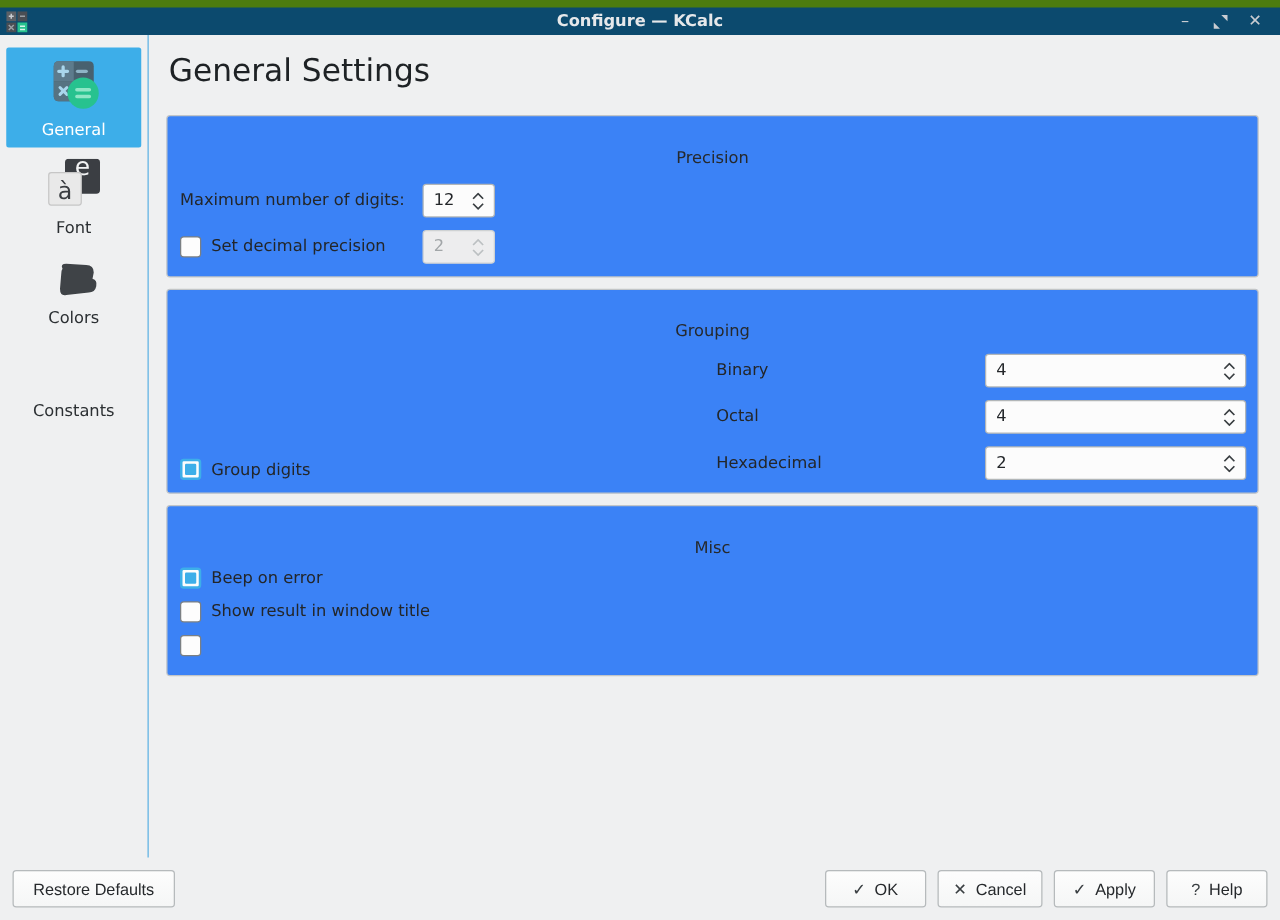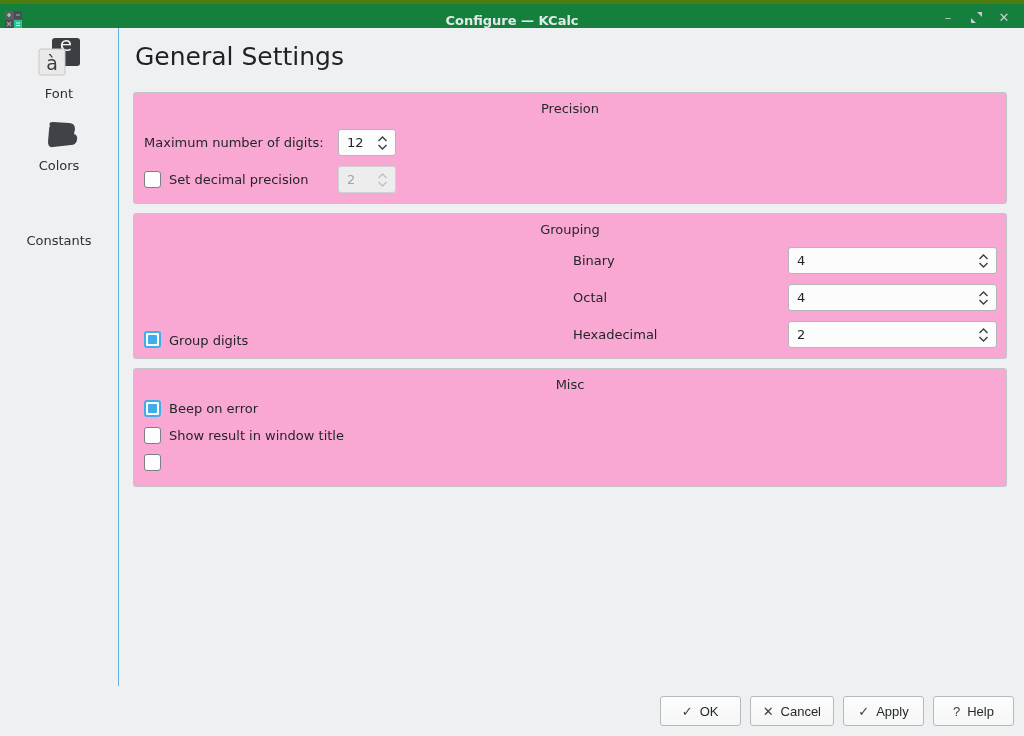--- a/index.html
+++ b/index.html
@@ -1,21 +1,21 @@
 <!DOCTYPE html>
 <html><head>
 <meta charset="utf-8">
 <style>
   * { margin:0; padding:0; box-sizing:border-box; }
   html,body { width:1024px; height:736px; overflow:hidden; }
   body { font-family:"DejaVu Sans","Liberation Sans",sans-serif; font-size:13px; color:#232629; background:#eff0f1; }
   .window { width:1024px; height:736px; display:flex; flex-direction:column; background:#eff0f1; }
 
   
-  .titlebar { height:28px; background:#15803d; border-top:4px solid #4d7c0f; display:flex; align-items:flex-end; position:relative; flex:0 0 auto; }
+  .titlebar { height:28px; background:#0c4a6e; border-top:6px solid #4d7c0f; display:flex; align-items:center; position:relative; flex:0 0 auto; }
   .app-icon { width:17px; height:17px; margin-left:5px; display:inline-block; }
   .tb-title { position:absolute; left:0; right:0; text-align:center; font-weight:bold; font-size:13px; color:#e6e8ea; pointer-events:none; }
   .tb-controls { margin-left:auto; display:flex; align-items:center; gap:4px; padding-right:8px; z-index:2; }
   .tb-btn { width:24px; height:22px; display:flex; align-items:center; justify-content:center; color:#c9ccd1; font-size:13px; cursor:default; }
 
   
   .content-wrap { flex:1 1 auto; display:flex; min-height:0; }
   .sidebar { width:119px; flex:0 0 auto; border-right:1px solid #5fb1e4; padding-top:10px; display:flex; flex-direction:column; align-items:center; }
   .side-item { width:108px; display:flex; flex-direction:column; align-items:center; text-align:center; color:#2c3033; }
   .side-item .icon48 { display:block; }
@@ -24,21 +24,21 @@
   .item-general { margin-bottom:9px; }
   .item-font { margin-bottom:19px; }
   .item-font .icon44 { margin-top:0; }
   .item-colors { margin-bottom:8px; }
   .item-constants { padding:4px 0;margin-top:44px; }
 
   .main { flex:1 1 auto; padding:12px 17px 0 14px; }
   .page-title { font-size:25px; font-weight:500; color:#1e2225; letter-spacing:0; margin:2px 0 21px 2px; }
 
   
-  .gbox { border:1px solid #c2c5c7; border-radius:3px; background:#f9a8d4; padding:6px 9px 10px 9px; margin-bottom:9px; }
+  .gbox { border:1px solid #c2c5c7; border-radius:3px; background:#3b82f6; padding:24px 9px 10px 9px; margin-bottom:9px; }
   .gbox-title { text-align:center; font-size:13px; color:#26292c; padding:2px 0 0; height:20px; }
   .prow { display:flex; align-items:center; padding-left:1px; margin-top:10px; height:27px; }
   .prow .plabel-col { width:194px; display:flex; align-items:center; }
 
   
   .spin { height:27px; background:#fcfcfc; border:1px solid #b2b6b8; border-radius:3px; display:flex; align-items:center; padding:0 7px 0 8px; }
   .spin .spin-val { flex:1 1 auto; font-size:13px; color:#232629; }
   .spin-btns { display:flex; flex-direction:column; justify-content:center; gap:2px; }
   .spin.small { width:58px; }
   .spin.wide { width:209px; }
@@ -100,20 +100,37 @@
         </svg>
       </span>
       <span class="tb-btn">✕</span>
     </div>
   </div>
 
   <div class="content-wrap">
 
     <div class="sidebar">
 
+      <div class="side-item selected item-general">
+        <span class="icon48">
+          <svg width="48" height="48" viewBox="0 0 48 48">
+            <g>
+              <path d="M8 8 q0-4 4-4 h24 q4 0 4 4 v24 q0 4-4 4 h-24 q-4 0-4-4 z" fill="#48616f"></path>
+              <path d="M8 8 q0-4 4-4 h12 v16 h-16 z" fill="#5d7b8c"></path>
+              <path d="M8 20 h16 v16 h-12 q-4 0-4-4 z" fill="#567382"></path>
+              <path d="M15.5 8.5 v7 M12 12 h7" stroke="#a9d6ec" stroke-width="2.6" stroke-linecap="round"></path>
+              <path d="M27 12 h7" stroke="#8fb4c6" stroke-width="2.6" stroke-linecap="round"></path>
+              <path d="M13 25 l5.5 5.5 M18.5 25 l-5.5 5.5" stroke="#a9d6ec" stroke-width="2.4" stroke-linecap="round"></path>
+              <circle cx="31.5" cy="29.5" r="12.5" fill="#27c28f"></circle>
+              <path d="M26.5 26.8 h10 M26.5 32.2 h10" stroke="#8fe6c6" stroke-width="2.8" stroke-linecap="round"></path>
+            </g>
+          </svg>
+        </span>
+        <span class="side-label">General</span>
+      </div>
 
       <div class="side-item item-font">
         <span class="icon44">
           <svg width="46" height="44" viewBox="0 0 46 44">
             <rect x="16" y="0" width="28" height="28" rx="3" fill="#3b3e43"></rect>
             <text x="30" y="13" font-size="20" fill="#f2f3f4" text-anchor="middle" font-family="DejaVu Sans, sans-serif">ë</text>
             <rect x="3" y="11" width="26" height="26" rx="2" fill="#e9e9e9" stroke="#c6c6c6" stroke-width="1"></rect>
             <text x="16" y="32" font-size="19" fill="#3a3d41" text-anchor="middle" font-family="DejaVu Sans, sans-serif">à</text>
           </svg>
         </span>
@@ -244,20 +261,23 @@
         </div>
         <div class="mrow cbrow">
           <span class="cb un"></span>
         </div>
       </div>
 
     </div>
   </div>
 
   <div class="footer">
+    <button class="btn btn-restore">
+      <span>Restore Defaults</span>
+    </button>
     <div class="btn-right-group">
       <button class="btn">
         <span class="bicon">✓</span>
         <span>OK</span>
       </button>
       <button class="btn">
         <span class="bicon">✕</span>
         <span>Cancel</span>
       </button>
       <button class="btn">

